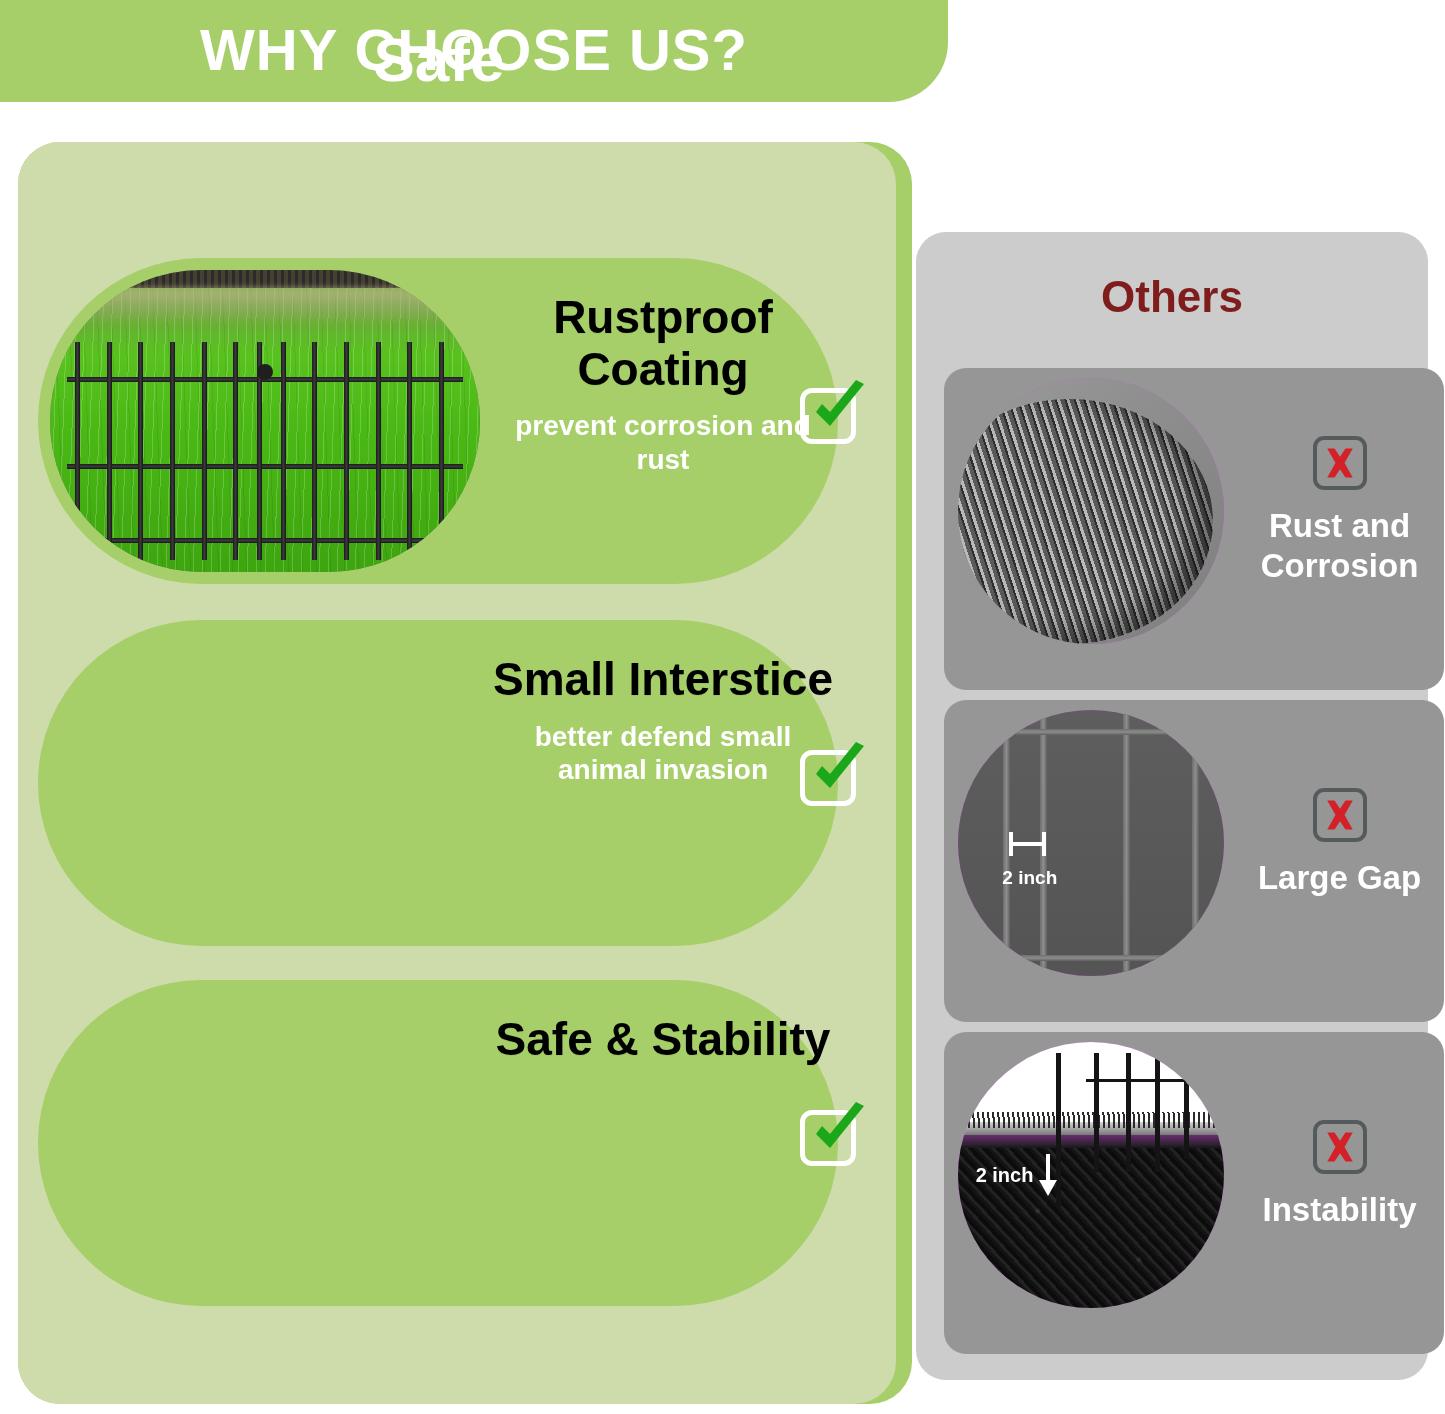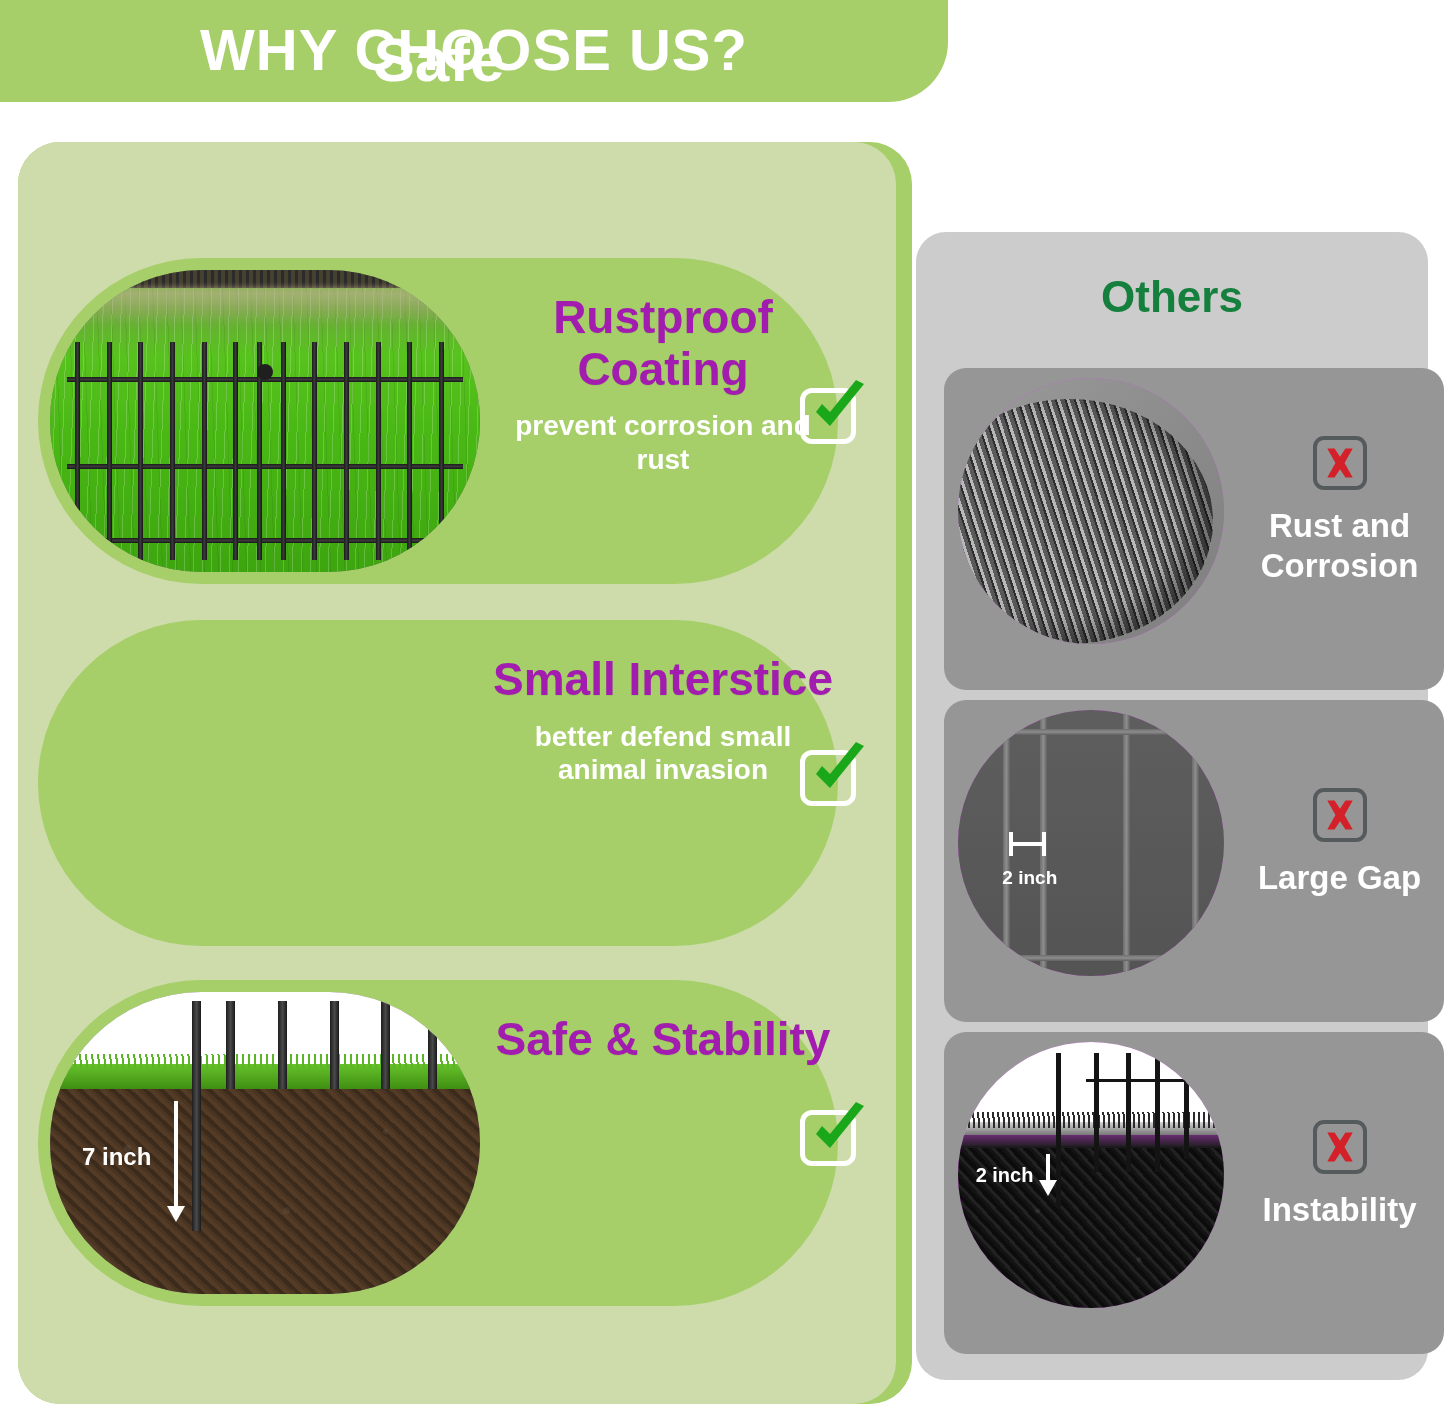--- a/index.html
+++ b/index.html
@@ -80,21 +80,21 @@
     background: #cccccc;
     border-radius: 30px 30px 30px 30px;
     z-index: 1;
   }
   .others-heading {
     position: absolute;
     left: 916px;
     top: 272px;
     width: 512px;
     text-align: center;
-    color: #15803d;
+    color: #7f1d1d;
     font-size: 44px;
     font-weight: bold;
     z-index: 4;
   }
 
   
   .ours-row {
     position: absolute;
     left: 38px;
     width: 800px;
@@ -118,21 +118,21 @@
     background: #777;
   }
   .ours-text-block {
     position: absolute;
     left: 450px;
     top: 20px;
     width: 350px;
     text-align: center;
   }
   .ours-title {
-    color: #a21caf;
+    color: #000000;
     font-size: 46px;
     font-weight: bold;
     line-height: 1.12;
     padding-top: 14px;
     text-shadow: 0 1px 0 rgba(0,0,0,0.05);
   }
   .ours-sub {
     color: #ffffff;
     font-size: 28px;
     font-weight: bold;
@@ -420,37 +420,20 @@
 </div>
 
 <div class="ours-row" id="ours-row-1">
   <div class="ours-text-block">
     <div class="ours-title">Small Interstice</div>
     <div class="ours-sub">better defend small animal invasion</div>
   </div>
 </div>
 
 <div class="ours-row" id="ours-row-2">
-  <div class="ours-photo">
-    <div class="ph-sky"></div>
-    <div class="ph-soil"></div>
-    <div class="ph-turf"></div>
-    <div class="post-above" style="left:33%"></div>
-    <div class="post-below" style="left:33%"></div>
-    <div class="post-above" style="left:41%"></div>
-    <div class="post-above" style="left:53%"></div>
-    <div class="post-above" style="left:65%"></div>
-    <div class="post-above" style="left:77%"></div>
-    <div class="post-above" style="left:88%"></div>
-    <div class="arrow-down" style="left:27%; top:36%; height:40%; width:20px;">
-      <div class="shaft"></div>
-        <div class="head"></div>
-    </div>
-    <div class="measure-label" style="left:4%; width:23%; top:50%; font-size:24px;">7 inch</div>
-  </div>
   <div class="ours-text-block">
     <div class="ours-title">Safe &amp; Stability</div>
   </div>
 </div>
 
 <div class="check-badge" id="check-0">
   <div class="check-box"></div>
   <svg class="check-mark" viewBox="0 0 70 70">
     <path d="M12 36 L26 50 L60 8 L52 4 L26 36 L18 28 Z" fill="#1aa81a"></path>
   </svg>

